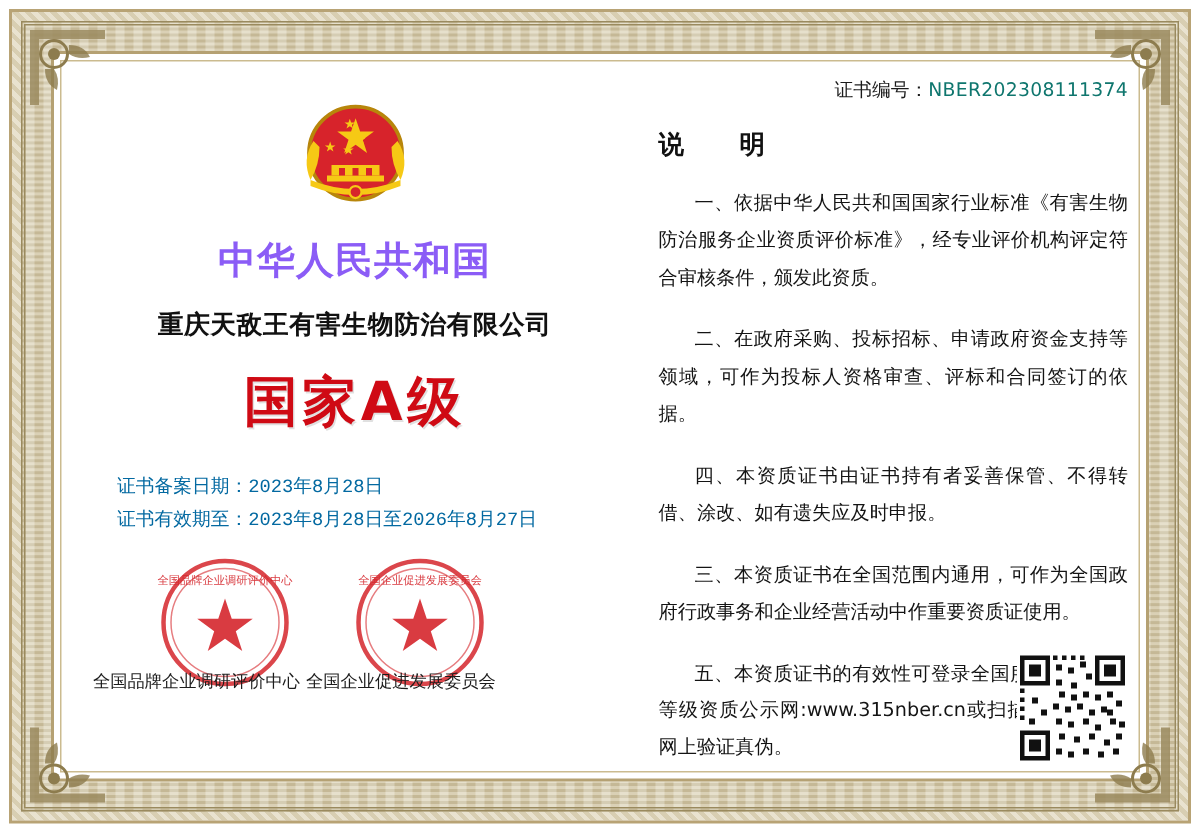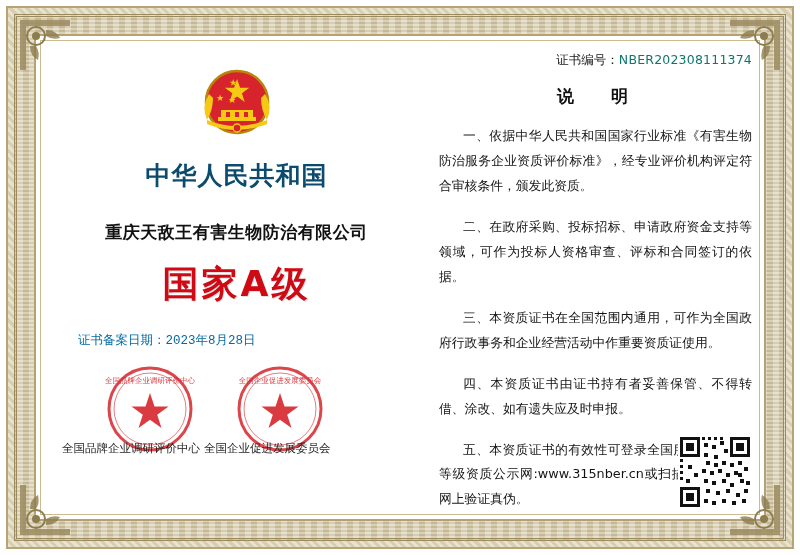--- a/index.html
+++ b/index.html
@@ -87,22 +87,22 @@
     margin-top: 6px;
   }
   .emblem {
     width: 92px;
     height: 92px;
     position: relative;
   }
 
   .cert-title {
     text-align: center;
-    color: #0c4a6e;
-    font-family: Liberation Serif, serif;
+    color: #8b5cf6;
+    font-family: Liberation Mono, monospace;
     font-weight: bold;
     font-size: 25px;
     letter-spacing: 1px;
     line-height: 1.28;
     margin-top: 10px;
   }
   .cert-title .line2 { font-size: 23.5px; letter-spacing: 0.5px;}
 
   .hereby {
     text-align: center;
@@ -110,21 +110,21 @@
     color: #222;
     margin-top: 16px;
     letter-spacing: 2px;
     font-family: "DejaVu Sans", "Liberation Sans", sans-serif;
   }
   .company {
     text-align: center;
     font-size: 17px;
     font-weight: bold;
     color: #111;
-    margin-top: 29px;
+    margin-top: 13px;
     letter-spacing: 0.5px;
     font-family: "DejaVu Sans", "Liberation Sans", sans-serif;
   }
   .grade {
     text-align: center;
     margin-top: 16px;
     font-size: 36px;
     font-weight: bold;
     letter-spacing: 3px;
     color: #cf0a14;
@@ -182,21 +182,21 @@
     font-size: 12.5px;
     color: #1a1a1a;
     padding-right: 4px;
     font-family: "DejaVu Sans", "Liberation Sans", sans-serif;
   }
   .cert-no .cno-value {
     color: #0f766e;
     letter-spacing: 0.2px;
   }
   .notice-title {
-    text-align: center;
+    text-align: left;
     font-size: 17px;
     font-weight: bold;
     letter-spacing: 10px;
     margin-top: 16px;
     color: #111;
     font-family: "DejaVu Sans", "Liberation Sans", sans-serif;
   }
   .notice-body {
     margin-top: 13px;
     padding-right: 4px;
@@ -304,20 +304,23 @@
 
 
       <div class="company">重庆天敌王有害生物防治有限公司</div>
 
       <div class="grade">国家A级</div>
 
       <div class="dates">
         <div>
           <span class="dlabel">证书备案日期：</span><span>2023年8月28日</span>
         </div>
+        <div>
+          <span class="dlabel">证书有效期至：</span><span>2023年8月28日至2026年8月27日</span>
+        </div>
       </div>
 
       <div class="seals">
         <div class="seal seal-1">
           <svg width="92" height="92" viewBox="0 0 92 92">
             <circle cx="46" cy="46" r="41" fill="none" stroke="#d5262c" stroke-width="3" opacity="0.85"></circle>
             <circle cx="46" cy="46" r="36" fill="none" stroke="#d5262c" stroke-width="1" opacity="0.6"></circle>
             <polygon points="46,30 50.5,43.5 64.5,43.5 53.2,51.8 57.5,65 46,56.8 34.5,65 38.8,51.8 27.5,43.5 41.5,43.5" fill="#d5262c" opacity="0.9"></polygon>
             <text x="46" y="20" font-size="7.5" fill="#d5262c" text-anchor="middle" font-family="DejaVu Sans, sans-serif" opacity="0.9">全国品牌企业调研评价中心</text>
           </svg>
@@ -341,22 +344,22 @@
 
       <div class="cert-no">
         <span>证书编号：</span><span class="cno-value">NBER202308111374</span>
       </div>
 
       <div class="notice-title">说　明</div>
 
       <div class="notice-body">
         <p class="notice-p">一、依据中华人民共和国国家行业标准《有害生物防治服务企业资质评价标准》，经专业评价机构评定符合审核条件，颁发此资质。</p>
         <p class="notice-p">二、在政府采购、投标招标、申请政府资金支持等领域，可作为投标人资格审查、评标和合同签订的依据。</p>
+        <p class="notice-p">四、本资质证书由证书持有者妥善保管、不得转借、涂改、如有遗失应及时申报。</p>
         <p class="notice-p">三、本资质证书在全国范围内通用，可作为全国政府行政事务和企业经营活动中作重要资质证使用。</p>
-        <p class="notice-p">四、本资质证书由证书持有者妥善保管、不得转借、涂改、如有遗失应及时申报。</p>
         <p class="notice-p">五、本资质证书的有效性可登录全国服务行业企业等级资质公示网:www.315nber.cn或扫描下方二维码网上验证真伪。</p>
       </div>
 
       <div class="qr">
         <svg width="74" height="74" viewBox="0 0 74 74">
           <rect x="0" y="0" width="74" height="74" fill="#ffffff"></rect>
 
           <rect x="2" y="2" width="20" height="20" fill="#111"></rect>
           <rect x="5" y="5" width="14" height="14" fill="#fff"></rect>
           <rect x="8" y="8" width="8" height="8" fill="#111"></rect>

